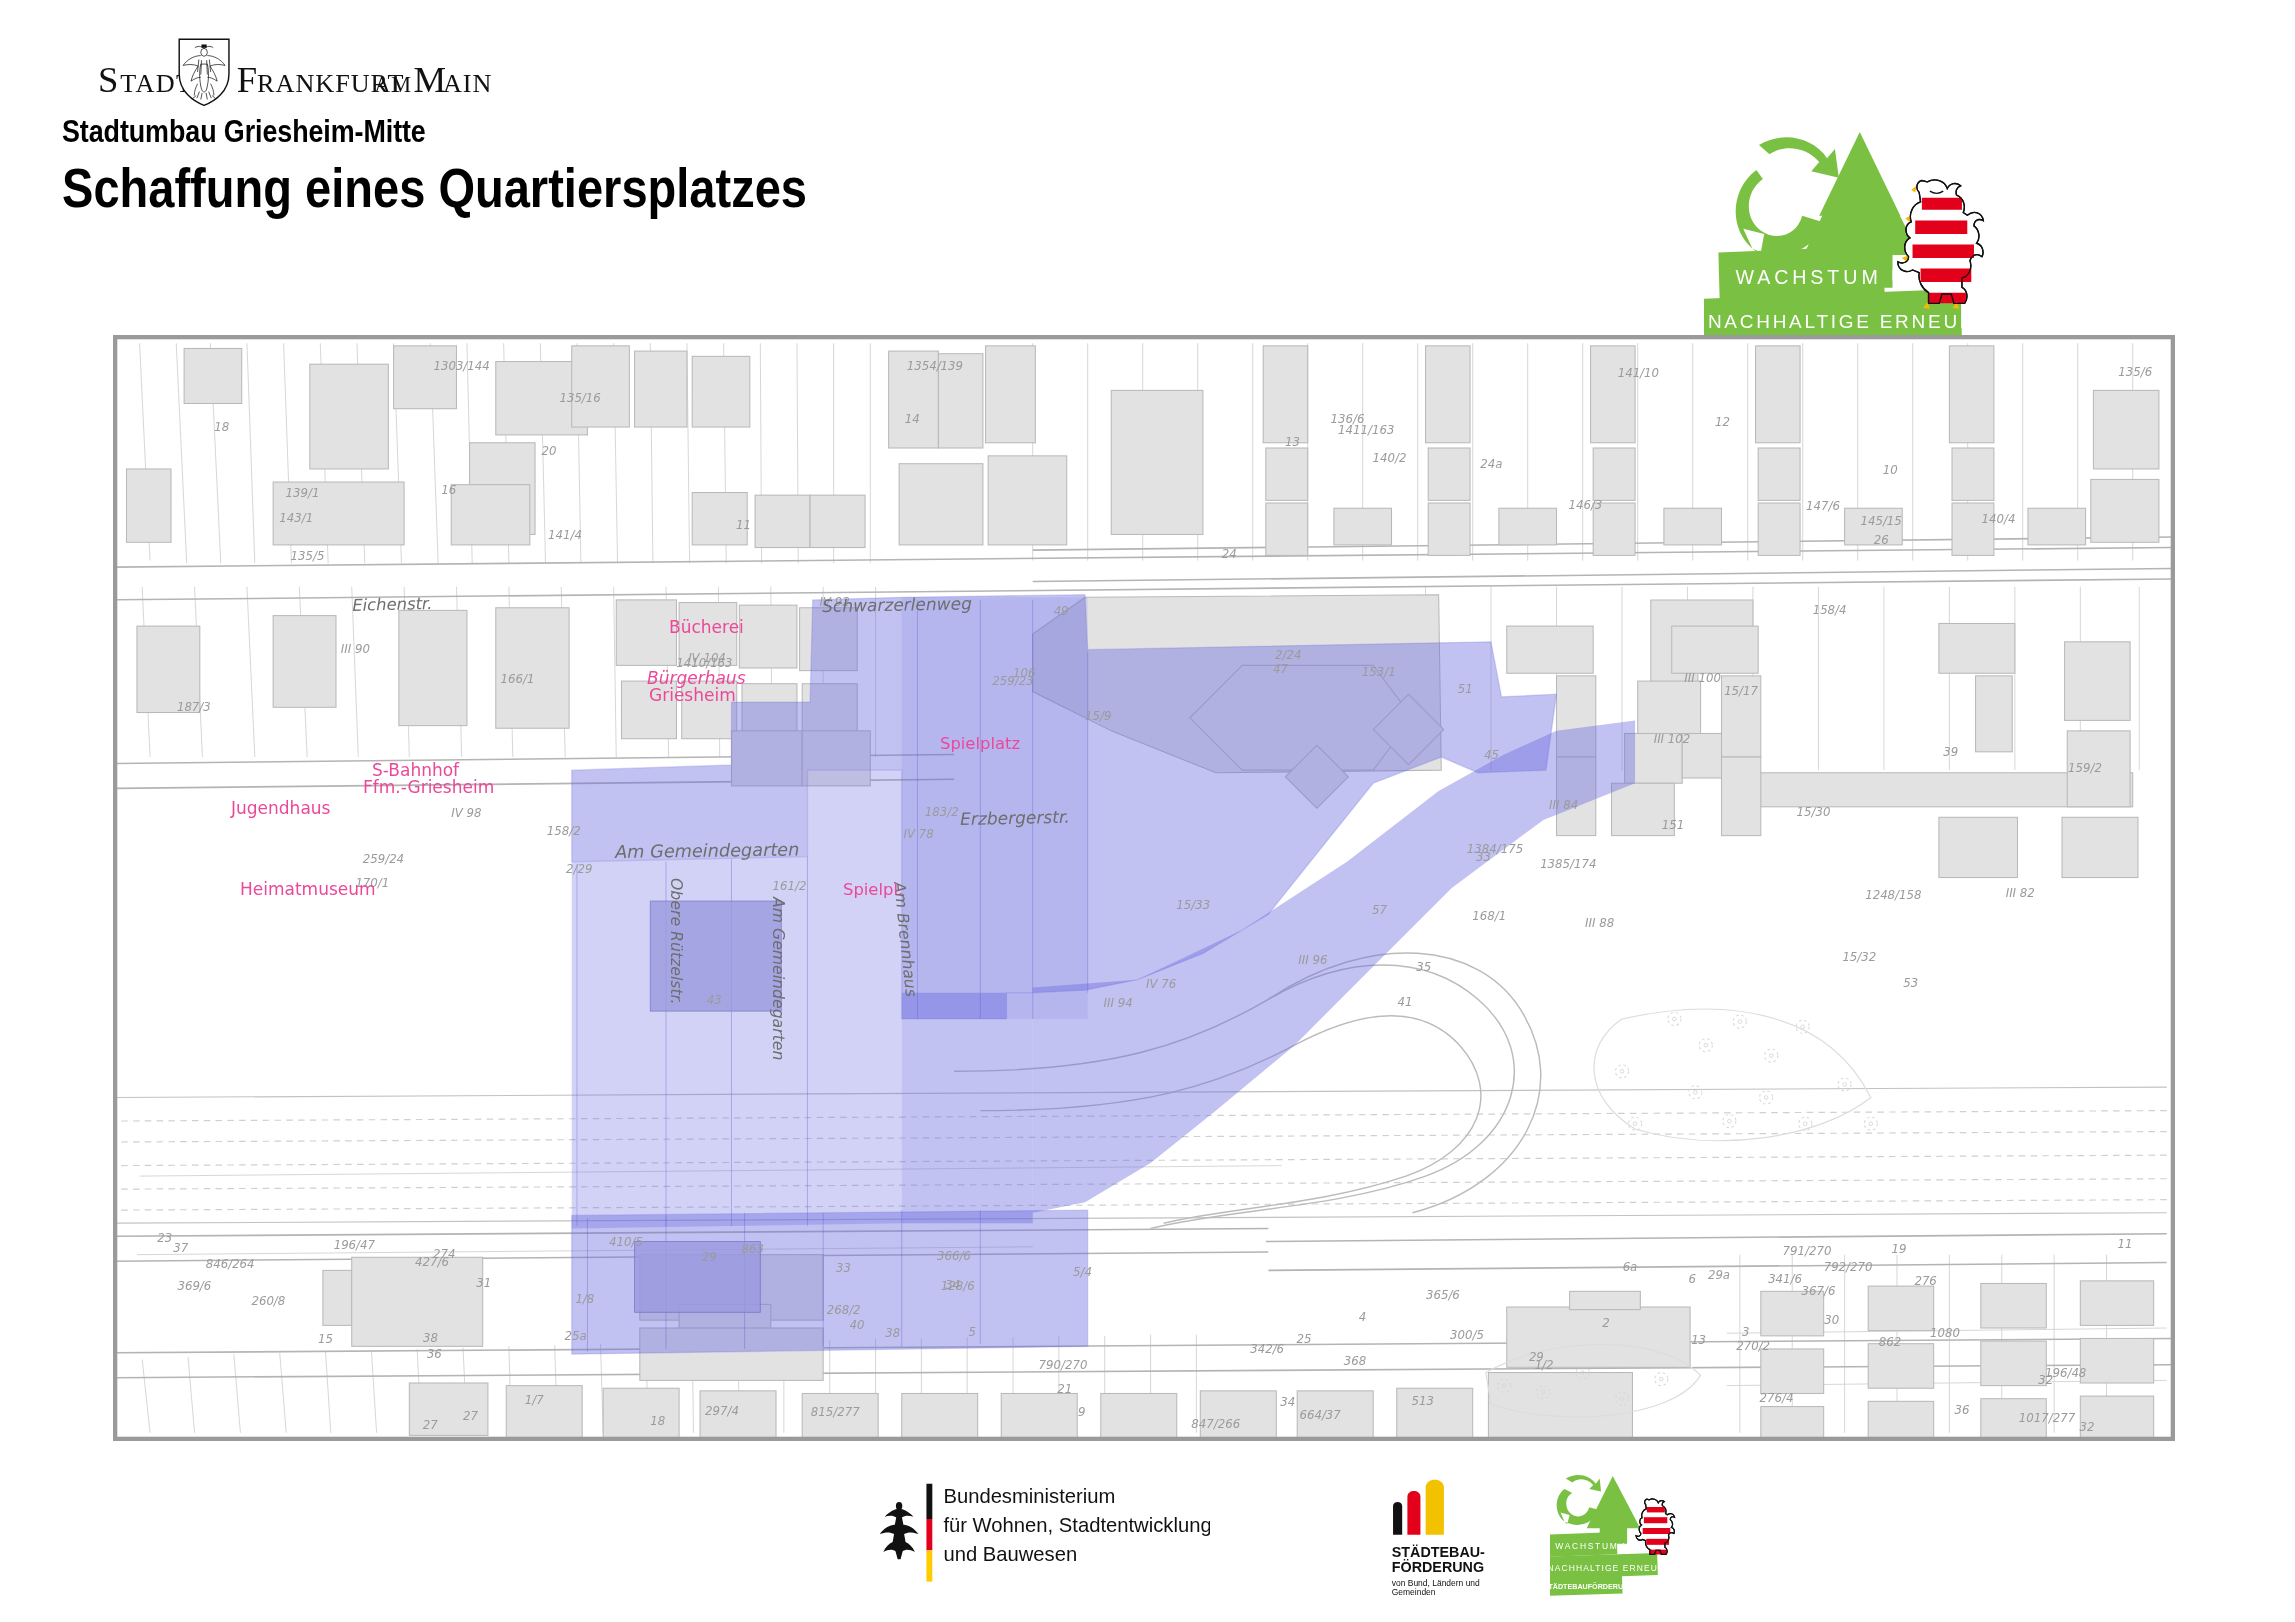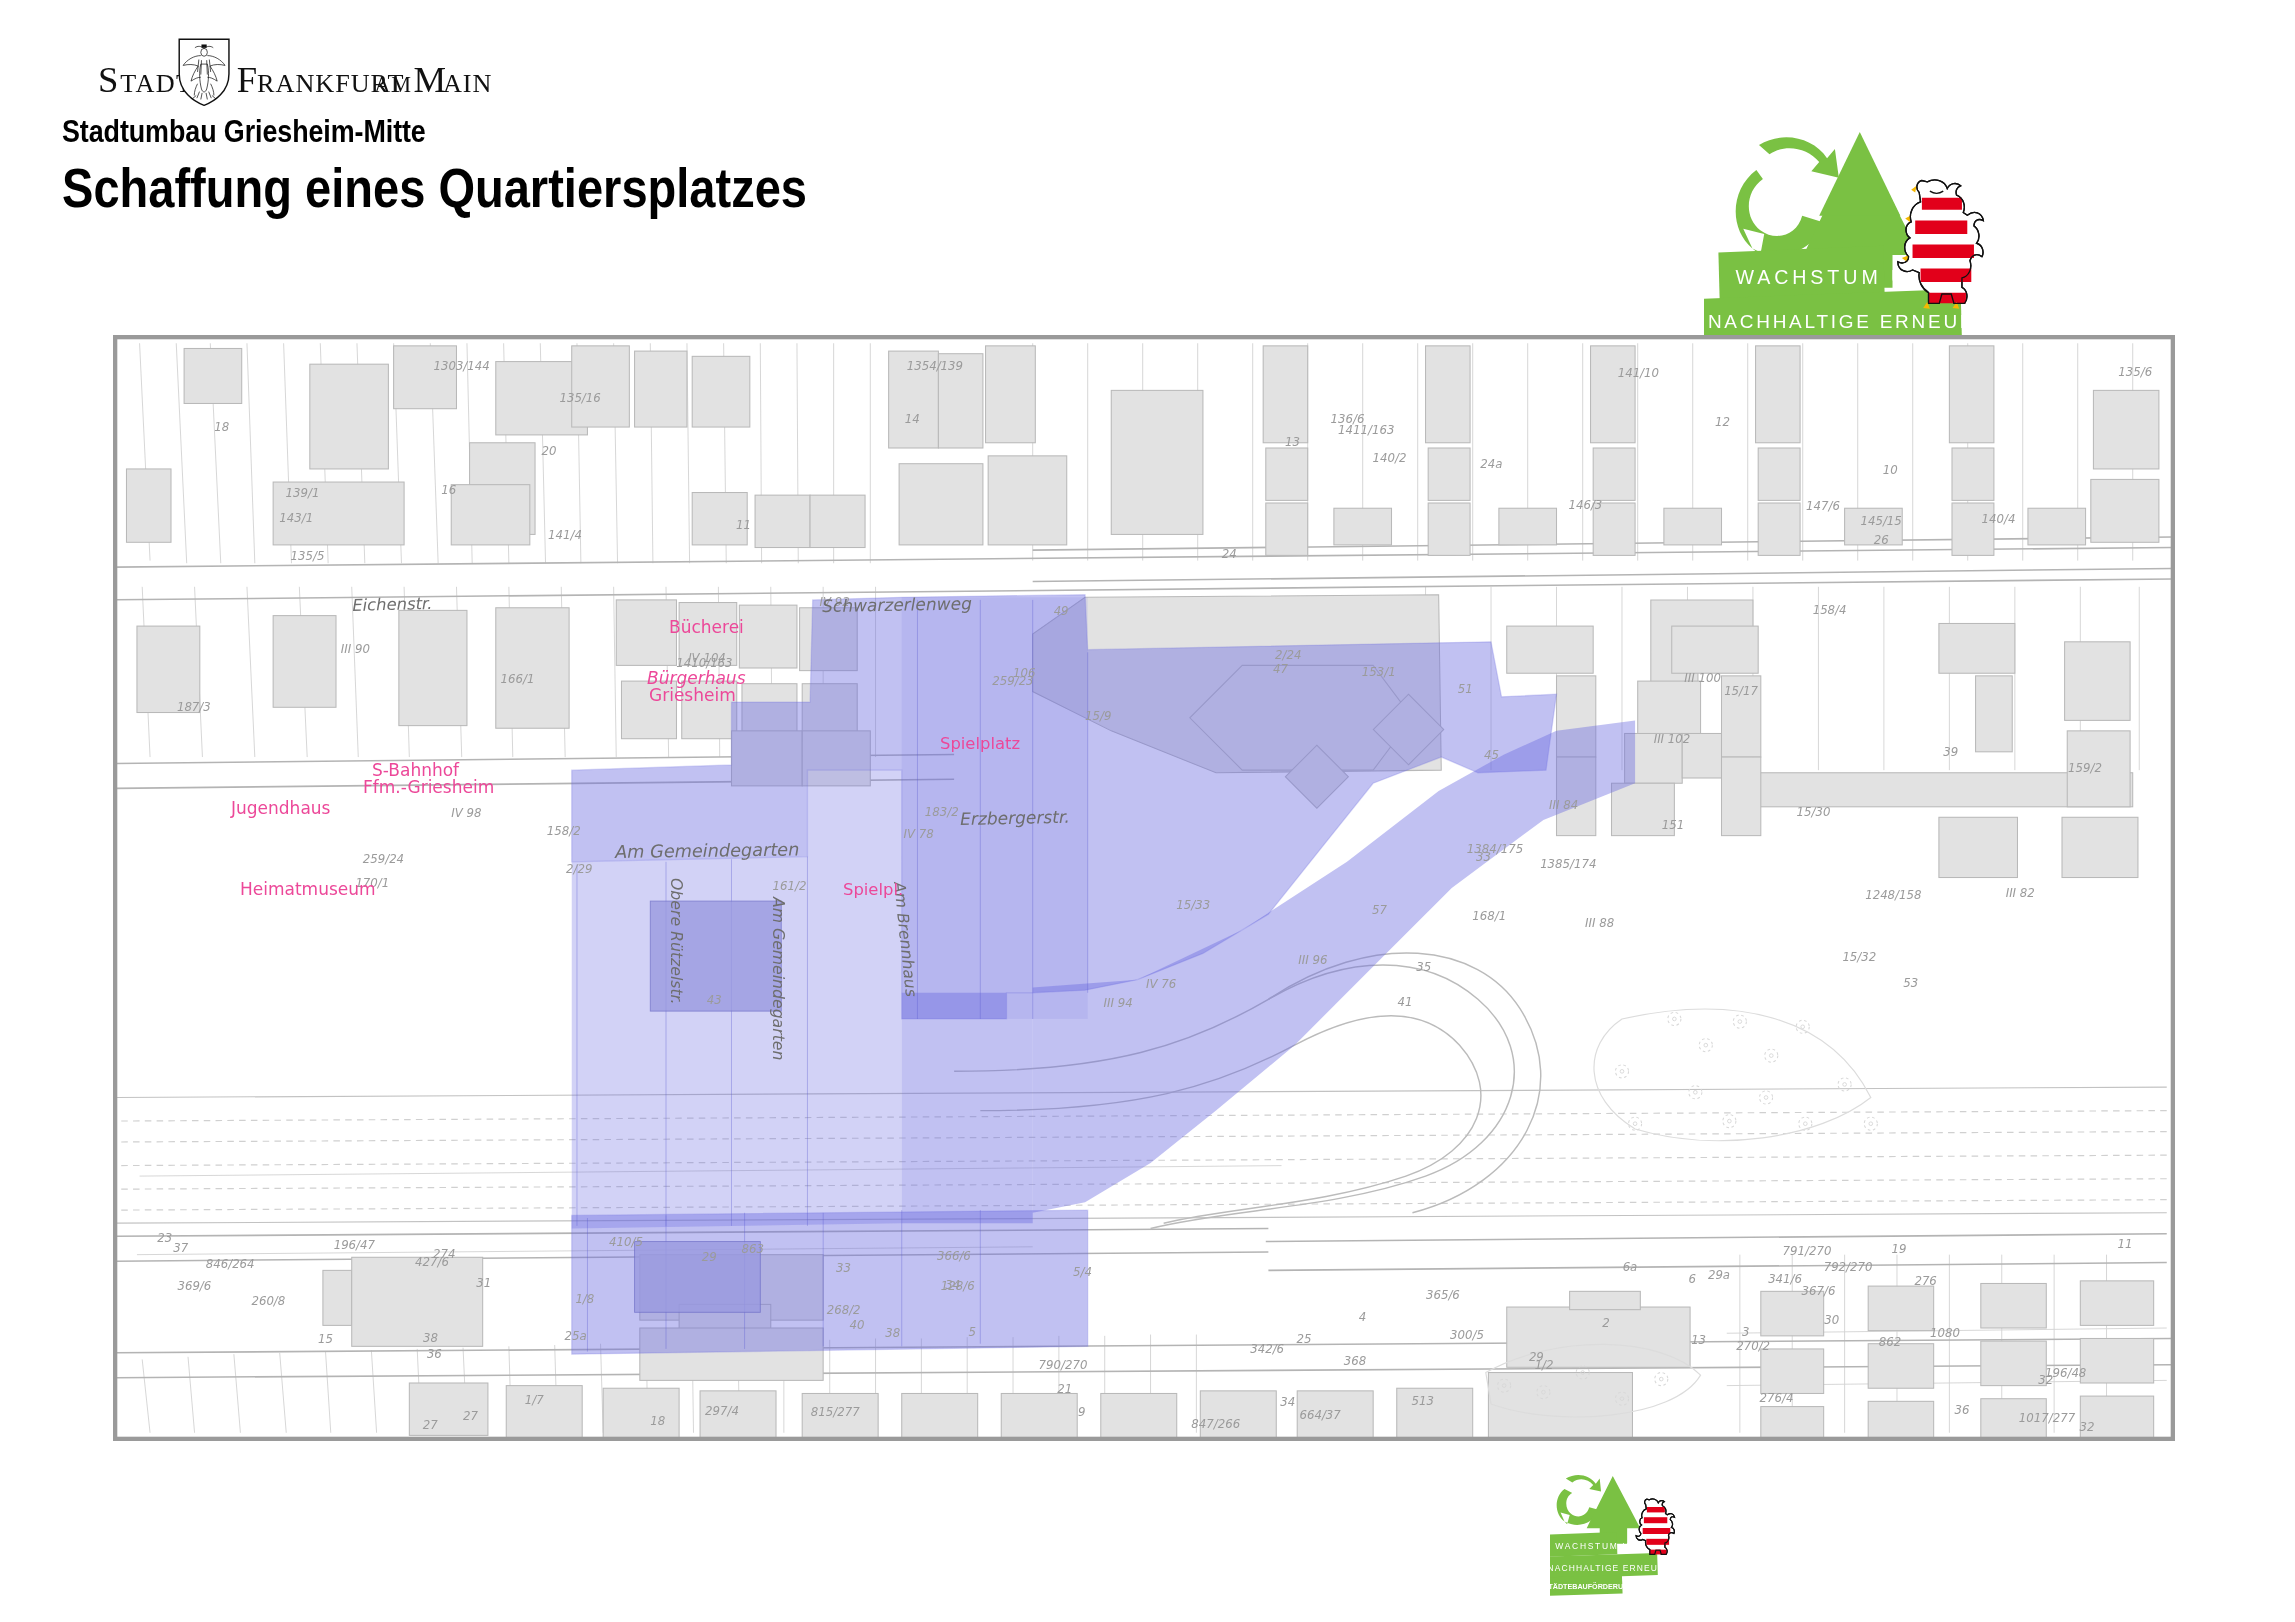--- a/index.html
+++ b/index.html
@@ -718,22 +718,58 @@
       <div class="mplace" style="left: 247px; top: 439px; font-size: 17px;">Ffm.-Griesheim</div>
       <div class="mplace" style="left: 115px; top: 460px; font-size: 17px;">Jugendhaus</div>
       <div class="mplace" style="left: 124px; top: 541px; font-size: 17px;">Heimatmuseum</div>
       <div class="mplace" style="left: 824px; top: 396px; font-size: 16.4px;">Spielplatz</div>
       <div class="mplace" style="left: 727px; top: 542px; font-size: 16.4px;">Spielpl.</div>
     </div>
 </div>
 
 <div id="footer">
 
-
-
+  <div class="flogo" id="bmwsb">
+    <svg viewBox="0 0 520 190" xmlns="http://www.w3.org/2000/svg">
+      <g transform="translate(10,40) scale(0.55)">
+        <g fill="#111">
+          <ellipse cx="62" cy="22" rx="9" ry="11"></ellipse>
+          <path d="M62 30 C50 30 36 38 22 52 C34 48 46 48 54 54 L50 74
+                   C36 74 20 84 8 100 C24 94 38 94 48 100 L44 122
+                   C34 126 24 136 18 150 C32 142 44 142 52 148
+                   L58 170 L66 170 L72 148 C80 142 92 142 106 150
+                   C100 136 90 126 80 122 L76 100 C86 94 100 94 116 100
+                   C104 84 88 74 74 74 L70 54 C78 48 90 48 102 52
+                   C88 38 74 30 62 30 Z"></path>
+          <path d="M55 36 h14 v6 h-14 z"></path>
+        </g>
+      </g>
+      <rect x="86" y="18" width="9" height="54" fill="#111"></rect>
+      <rect x="86" y="72" width="9" height="48" fill="#e3001b"></rect>
+      <rect x="86" y="120" width="9" height="48" fill="#ffcc00"></rect>
+      <text x="112" y="48" font-family="Liberation Sans, sans-serif" font-size="31" fill="#111">Bundesministerium</text>
+      <text x="112" y="92" font-family="Liberation Sans, sans-serif" font-size="31" fill="#111">für Wohnen, Stadtentwicklung</text>
+      <text x="112" y="136" font-family="Liberation Sans, sans-serif" font-size="31" fill="#111">und Bauwesen</text>
+    </svg>
+  </div>
+
+
+  <div class="flogo" id="staedtebau">
+    <svg viewBox="0 0 230 190" xmlns="http://www.w3.org/2000/svg">
+      <g>
+        <path d="M20 96 L20 52 C20 44 34 44 34 52 L34 96 Z" fill="#111"></path>
+        <path d="M42 96 L42 38 C42 26 62 26 62 38 L62 96 Z" fill="#e2001a"></path>
+        <path d="M70 96 L70 24 C70 8 98 8 98 24 L98 96 Z" fill="#f2c200"></path>
+      </g>
+      <text x="18" y="130" font-family="Liberation Sans, sans-serif" font-size="22" font-weight="bold" fill="#111">STÄDTEBAU-</text>
+      <text x="18" y="154" font-family="Liberation Sans, sans-serif" font-size="22" font-weight="bold" fill="#111">FÖRDERUNG</text>
+      <text x="18" y="174" font-family="Liberation Sans, sans-serif" font-size="13" fill="#111">von Bund, Ländern und</text>
+      <text x="18" y="188" font-family="Liberation Sans, sans-serif" font-size="13" fill="#111">Gemeinden</text>
+    </svg>
+  </div>
 
   <div class="flogo" id="wun-small">
     <svg viewBox="0 0 280 190" xmlns="http://www.w3.org/2000/svg">
       <g fill="#7ac143">
         <path d="M22 26 C6 38 6 64 22 76 L16 62 L30 66 L26 80 L22 76
                  C44 88 68 78 74 58 L60 54 C56 68 42 72 32 64
                  C22 56 22 38 34 32 Z"></path>
         <path d="M24 10 C40 0 60 4 70 18 L76 10 L78 30 L60 26 L66 20
                  C58 10 44 8 34 16 Z"></path>
       </g>

